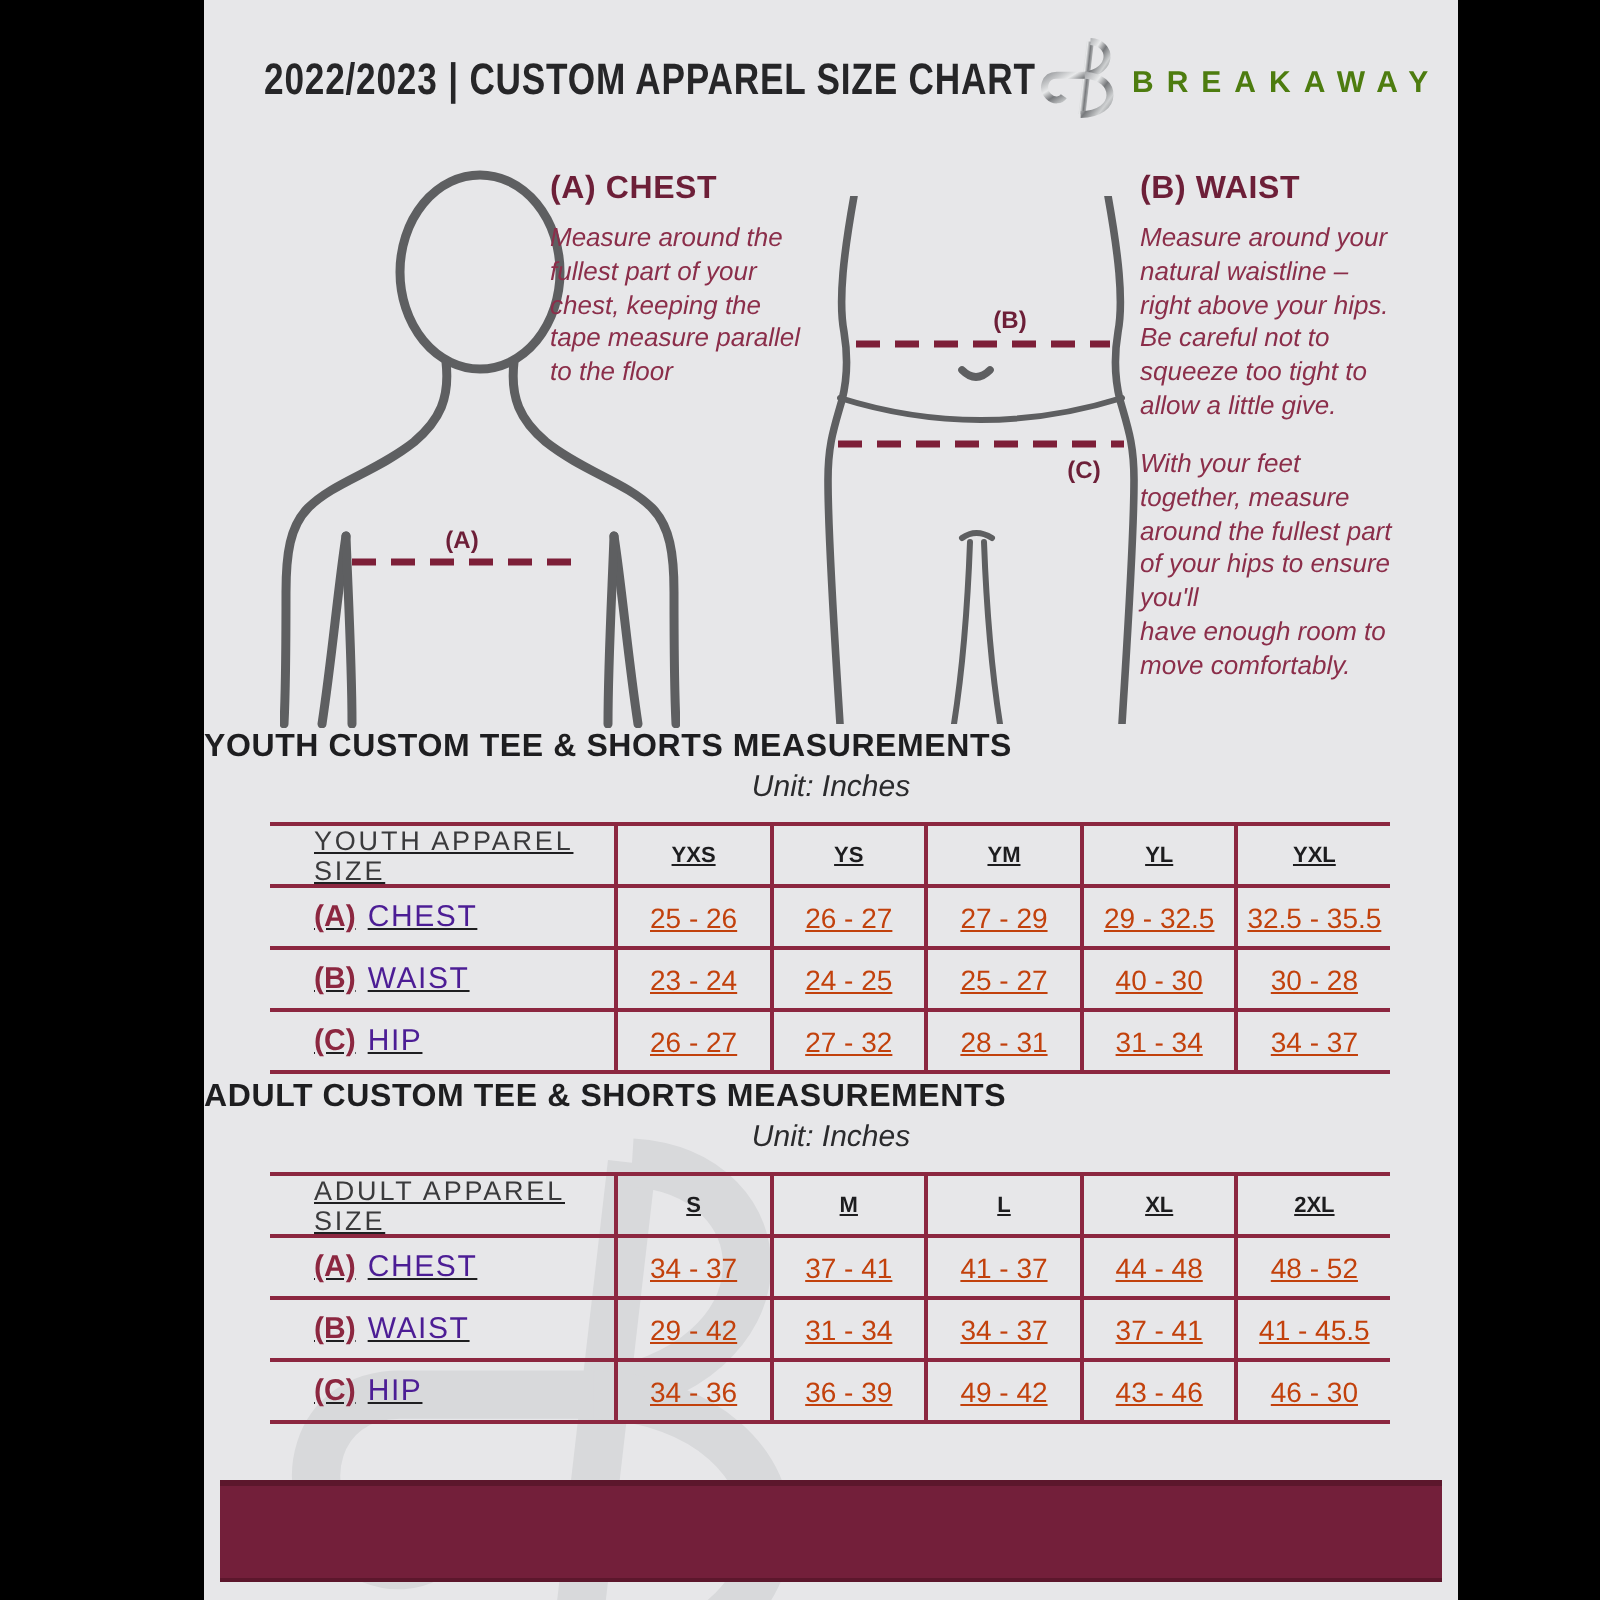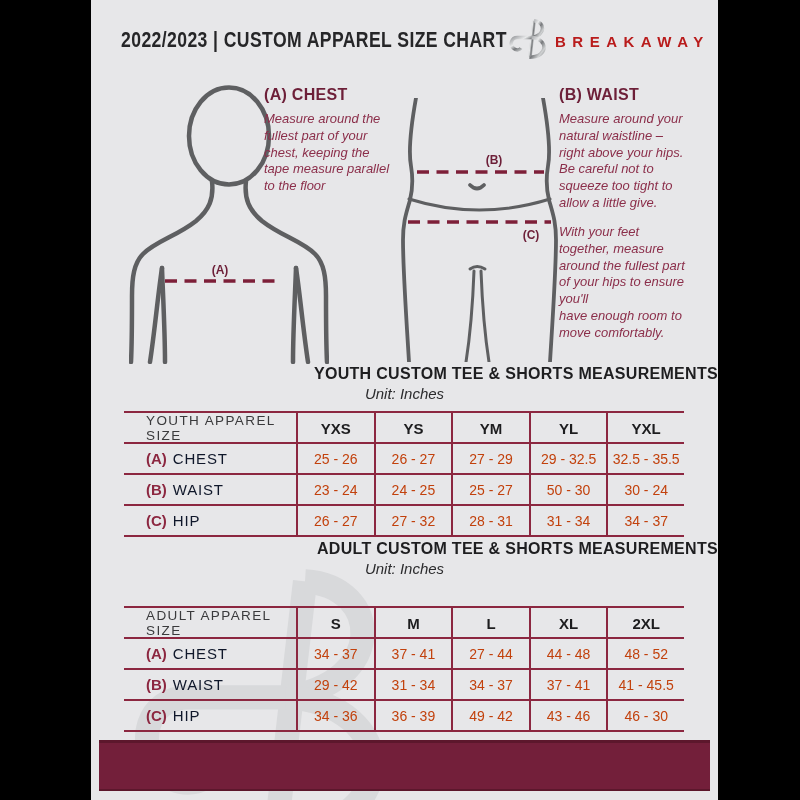--- a/index.html
+++ b/index.html
@@ -1,53 +1,53 @@
 <!DOCTYPE html>
 <html><head>
 <meta charset="utf-8">
 <style>
   * { margin:0; padding:0; box-sizing:border-box; }
   html,body { width:800px; height:800px; }
   body { background:#000; font-family:"Liberation Sans", sans-serif; position:relative; overflow:hidden; }
 
-  .page { position:absolute; left:91px; top:0; width:627px; height:800px; background:#e7e7e9; overflow:hidden; }
+  .page { position:absolute; left:102px; top:0; width:627px; height:800px; background:#e7e7e9; overflow:hidden; }
 
   
   .hdr-title { position:absolute; left:30px; top:27px; font-size:22px; font-weight:700; color:#262628;
                letter-spacing:.5px; white-space:nowrap; transform:scaleX(.8); transform-origin:left center; }
   .logo { position:absolute; left:418px; top:16px; }
-  .brand { position:absolute; left:464px; top:33px; font-size:15px; font-weight:700; color:#b91c1c; letter-spacing:6.5px; white-space:nowrap; }
+  .brand { position:absolute; left:464px; top:33px; font-size:15px; font-weight:700; color:#4d7c0f; letter-spacing:6.5px; white-space:nowrap; }
 
   
   .fig { position:absolute; }
   .fig1 { left:38px; top:84px; }
   .fig2 { left:306px; top:98px; }
   .guide-block { position:absolute; }
   .guide-h { font-size:16px; font-weight:700; color:#6d1f38; letter-spacing:.3px; margin-bottom:7px; white-space:nowrap; }
   .guide-t { font-size:13px; font-style:italic; color:#8b2e4a; line-height:16.8px; white-space:pre-line; }
   .gb-chest { left:173px; top:86px; width:160px; }
   .gb-waist { left:468px; top:86px; width:158px; }
   .gb-hips  { left:468px; top:224px; width:160px; }
 
   
-  .sect-title { position:absolute; width:627px; text-align:right; font-size:16px; font-weight:700; color:#1e1e20; letter-spacing:.3px; }
+  .sect-title { position:absolute; width:627px; text-align:left; font-size:16px; font-weight:700; color:#1e1e20; letter-spacing:.3px; }
   .sect-unit  { position:absolute; width:627px; text-align:center; font-size:15px; font-style:italic; color:#2b2b2d; }
   .yt-title { top:365px; } .yt-unit { top:385px; }
   .at-title { top:540px; } .at-unit { top:560px; }
 
   .size-table { position:absolute; left:33px; width:560px; border-top:2px solid #8c2740; z-index:2; }
-  .yt-table { top:411px; } .at-table { top:586px;margin-top:20px; }
+  .yt-table { top:411px; } .at-table { top:586px; }
   .t-row { display:grid; grid-template-columns:172px repeat(5,1fr); height:31px; border-bottom:2px solid #8c2740; }
   .t-row > div:not(:first-child) { border-left:2px solid #8c2740; }
-  .t-cell { display:flex; align-items:center; justify-content:center; font-size:14px; color:#1f1f21; }
+  .t-cell { display:flex; align-items:center; justify-content:center; font-size:14px; color:#1f1f21;text-decoration:underline; }
   .t-label-cell { justify-content:flex-start; padding-left:22px; }
   .t-head-label { font-size:13.5px; letter-spacing:1.4px; color:#3a3a3c; }
-  .t-size { font-weight:700; font-size:15px; color:#1d1d1f; }
+  .t-size { font-weight:700; font-size:11px; color:#1d1d1f; }
   .row-key { color:#8c2740; font-weight:700; font-size:15px; margin-right:6px; }
-  .row-lbl { font-size:15px; color:#0f172a; letter-spacing:.8px; }
+  .row-lbl { font-size:15px; color:#4c1d95; letter-spacing:.8px; }
   .t-val { font-size:14px; color:#c2410c; }
 
   
   .watermark { position:absolute; left:40px; top:552px; z-index:1; }
   .footer-bar { position:absolute; left:8px; top:740px; width:611px; height:51px; background:#731f3a;
                 border-top:3px solid #5c172c; border-bottom:2px solid #5c172c; z-index:3; }
 </style>
 </head>
 <body>
 
@@ -155,22 +155,22 @@
       <div class="t-cell t-val">32.5 - 35.5</div>
     </div>
     <div class="t-row">
       <div class="t-cell t-label-cell">
           <span class="row-key">(B)</span>
           <span class="row-lbl">WAIST</span>
         </div>
       <div class="t-cell t-val">23 - 24</div>
       <div class="t-cell t-val">24 - 25</div>
       <div class="t-cell t-val">25 - 27</div>
-      <div class="t-cell t-val">50 - 30</div>
-      <div class="t-cell t-val">30 - 24</div>
+      <div class="t-cell t-val">40 - 30</div>
+      <div class="t-cell t-val">30 - 28</div>
     </div>
     <div class="t-row">
       <div class="t-cell t-label-cell">
           <span class="row-key">(C)</span>
           <span class="row-lbl">HIP</span>
         </div>
       <div class="t-cell t-val">26 - 27</div>
       <div class="t-cell t-val">27 - 32</div>
       <div class="t-cell t-val">28 - 31</div>
       <div class="t-cell t-val">31 - 34</div>
@@ -191,21 +191,21 @@
       <div class="t-cell t-size">XL</div>
       <div class="t-cell t-size">2XL</div>
     </div>
     <div class="t-row">
       <div class="t-cell t-label-cell">
           <span class="row-key">(A)</span>
           <span class="row-lbl">CHEST</span>
         </div>
       <div class="t-cell t-val">34 - 37</div>
       <div class="t-cell t-val">37 - 41</div>
-      <div class="t-cell t-val">27 - 44</div>
+      <div class="t-cell t-val">41 - 37</div>
       <div class="t-cell t-val">44 - 48</div>
       <div class="t-cell t-val">48 - 52</div>
     </div>
     <div class="t-row">
       <div class="t-cell t-label-cell">
           <span class="row-key">(B)</span>
           <span class="row-lbl">WAIST</span>
         </div>
       <div class="t-cell t-val">29 - 42</div>
       <div class="t-cell t-val">31 - 34</div>

